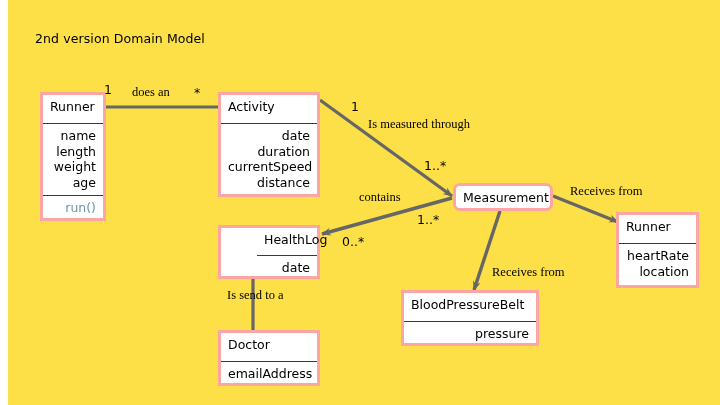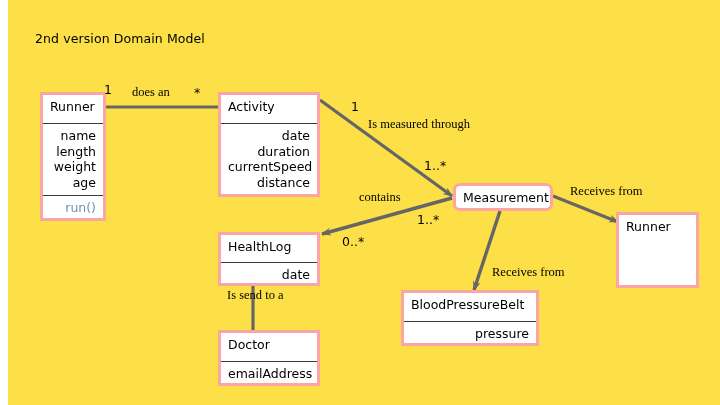--- a/index.html
+++ b/index.html
@@ -127,39 +127,43 @@
       <div class="uml-name">Activity</div>
     </div>
     <div class="uml-compartment" style="height:76px;">
       <div class="uml-feature">date</div>
       <div class="uml-feature">duration</div>
       <div class="uml-feature">currentSpeed</div>
       <div class="uml-feature">distance</div>
     </div>
   </div>
 
-  <div class="uml-class" style="left:210px; top:232px; width:102px; height:54px;">
+  <div class="uml-class" style="left:210px; top:225px; width:102px; height:54px;padding-left:36px;">
     <div class="uml-compartment" style="height:27px;">
       <div class="uml-name">HealthLog</div>
     </div>
     <div class="uml-compartment" style="height:26px;">
       <div class="uml-feature">date</div>
     </div>
   </div>
 
   <div class="uml-class" style="left:445px; top:183px; width:100px; height:28px;border-radius:7px;">
     <div class="uml-compartment" style="height:26px;">
       <div class="uml-name">Measurement</div>
     </div>
   </div>
 
   <div class="uml-class" style="left:608px; top:212px; width:83px; height:76px;">
     <div class="uml-compartment" style="height:28px;">
       <div class="uml-name">Runner</div>
     </div>
+    <div class="uml-compartment" style="height:47px;">
+      <div class="uml-feature">heartRate</div>
+      <div class="uml-feature">location</div>
+    </div>
   </div>
 
   <div class="uml-class" style="left:393px; top:290px; width:138px; height:56px;">
     <div class="uml-compartment" style="height:28px;">
       <div class="uml-name">BloodPressureBelt</div>
     </div>
     <div class="uml-compartment" style="height:27px;">
       <div class="uml-feature">pressure</div>
     </div>
   </div>

